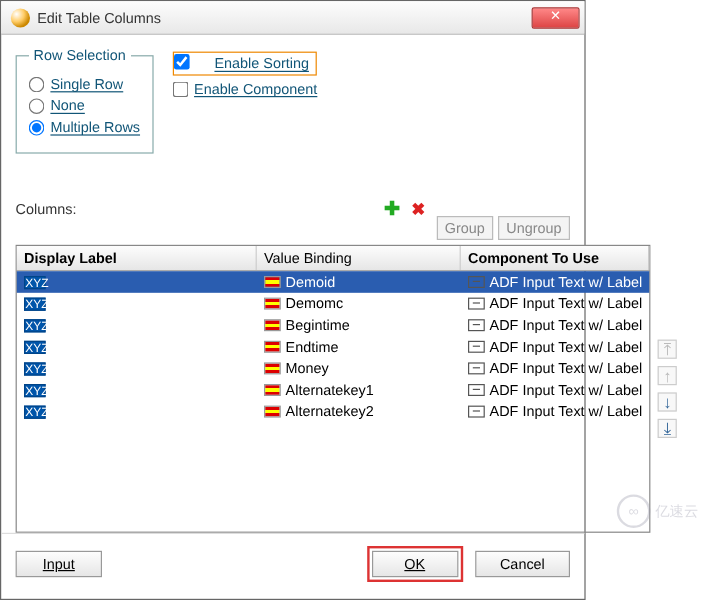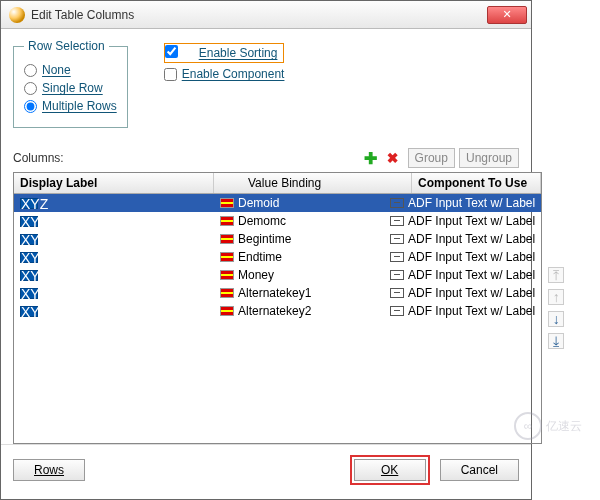--- a/index.html
+++ b/index.html
@@ -1,46 +1,46 @@
 <!DOCTYPE html>
 <html><head>
 <meta charset="utf-8">
 <style>
 * { box-sizing: border-box; margin: 0; padding: 0; font-family: "Segoe UI", Tahoma, sans-serif; font-size: 12px; }
 body { background: #fff; width: 600px; height: 500px; overflow: hidden; }
-.window { width: 532px; height: 500px; border: 1px solid #666; display: flex; flex-direction: column; }
+.window { width: 488px; height: 500px; border: 1px solid #666; display: flex; flex-direction: column; }
 .titlebar { height: 28px; background: linear-gradient(#fdfdfd,#e8e8e8); display: flex; align-items: center; padding: 0 4px 0 8px; border-bottom: 1px solid #bbb; }
 .titlebar .appicon { width:16px; height:16px; background: radial-gradient(circle at 30% 30%, #fff, #ffcc66 40%, #cc8800 70%); border-radius:50%; margin-right:6px; }
 .titlebar .title { flex:1; color:#333; }
 .titlebar .closebtn { width:40px; height:18px; border:1px solid #a33; background: linear-gradient(#f88,#d44); color:#fff; text-align:center; line-height:14px; border-radius:2px; font-size:11px; }
 .content { flex:1; padding:10px 12px 0 12px; display:flex; flex-direction:column; }
-.toprow { display:flex; gap:36px; margin-bottom:8px; }
+.toprow { display:flex; gap:16px; margin-bottom:8px; }
 .fieldset { border:1px solid #8aa; padding:6px 10px 10px 10px; }
 .fieldset legend { color:#157; padding:0 4px; }
 .radio, .check { display:block; margin:4px 0; color:#157; position:relative; padding-left:18px; }
 .radio input, .check input { position:absolute; left:0; top:1px; }
 .radio label, .check label { text-decoration: underline; text-decoration-color:#157; text-underline-offset:2px; }
 .check.orange { border:1px solid #e80; padding:2px 4px 2px 34px; }
 .colsection { flex:1; display:flex; flex-direction:column; border-top:8px solid transparent; }
 .colsbar { display:flex; align-items:center; padding:4px 0; }
 .colsbar .lbl { flex:1; color:#333; }
 .iconbtn { width:18px; height:18px; margin:0 2px; display:inline-flex; align-items:center; justify-content:center; border:1px solid transparent; }
 .plus { color:#2a2; font-weight:bold; font-size:16px; }
 .xred { color:#d22; font-weight:bold; font-size:14px; }
-.grpbtn { border:1px solid #bbb; background:#f4f4f4; color:#888; padding:2px 6px; margin-left:4px; }
+.grpbtn { border:1px solid #bbb; background:#f4f4f4; color:#888; padding:2px 6px; margin-left:4px;margin-top:32px; }
 .tablewrap { display:flex; gap:6px; flex:1; }
 .table { flex:1; border:1px solid #888; }
 .thead { display:flex; background:linear-gradient(#fdfdfd,#e6e6e6); border-bottom:1px solid #aaa; }
 .th { padding:3px 6px; border-right:1px solid #ccc; }
-.th1 { width:200px;font-weight:bold; } .th2 { width:170px;margin-left:28px; } .th3 { flex:1;font-weight:bold; }
+.th1 { width:200px;font-weight:bold; } .th2 { width:170px; } .th3 { flex:1;font-weight:bold; }
 .tbody .tr { display:flex; align-items:center; height:18px; }
 .tbody .tr .td { padding:1px 6px; display:flex; align-items:center; gap:4px; overflow:hidden; white-space:nowrap; }
 .td1{width:200px;} .td2{width:170px;} .td3{flex:1;text-align:center;}
 .tr.sel { background:#2a5db0; color:#fff; }
-.badge { display:inline-block; width:18px; height:11px; background:#05a; color:#fff; font-size:14px; line-height:11px; text-align:center; border:1px solid #048; }
+.badge { display:inline-block; width:18px; height:11px; background:#05a; color:#fff; font-size:10px; line-height:11px; text-align:center; border:1px solid #048; }
 .flagbox { width:14px; height:10px; border:1px solid #999; background:linear-gradient(to bottom,#d00 0 33%,#ff0 33% 66%,#d00 66%); }
 .compicon { width:14px; height:10px; border:1px solid #555; position:relative; }
 .compicon::before { content:""; position:absolute; left:3px; right:3px; top:3px; border-top:1px solid #555; }
 .sidearrows { width:20px; display:flex; flex-direction:column; align-items:center; justify-content:center; gap:6px; }
 .arrow { width:16px; height:16px; display:flex; align-items:center; justify-content:center; color:#369; font-size:14px; border:1px solid #ccc; background:#f8f8f8; }
 .arrow.dis { color:#bbb; }
 .buttons { display:flex; padding:10px 12px 14px 12px; gap:10px; align-items:center; border-top:1px solid #ddd; }
 .buttons .spacer { flex:1; }
 .btn { border:1px solid #999; background:linear-gradient(#fdfdfd,#e6e6e6); padding:3px 20px; min-width:72px; text-align:center; }
 .btn .ul { text-decoration:underline; }
@@ -56,24 +56,24 @@
     <span class="appicon"></span>
     <span class="title">Edit Table Columns</span>
     <span class="closebtn">✕</span>
   </div>
 
   <div class="content">
     <div class="toprow">
       <fieldset class="fieldset">
         <legend>Row Selection</legend>
         <span class="radio">
+          <input type="radio" name="rs" style=""><label>Single Row</label>
+        </span>
+        <span class="radio">
           <input type="radio" name="rs" style=""><label>None</label>
-        </span>
-        <span class="radio">
-          <input type="radio" name="rs" style=""><label>Single Row</label>
         </span>
         <span class="radio">
           <input type="radio" name="rs" checked="" style=""><label>Multiple Rows</label>
         </span>
       </fieldset>
       <div>
         <span class="check orange">
           <input type="checkbox" checked="" style=""><label>Enable Sorting</label>
         </span>
         <span class="check">
@@ -206,21 +206,21 @@
           <span class="arrow dis">⤒</span>
           <span class="arrow dis">↑</span>
           <span class="arrow">↓</span>
           <span class="arrow">⤓</span>
         </div>
       </div>
     </div>
   </div>
 
   <div class="buttons">
-    <button class="btn"><span class="ul">Rows</span></button>
+    <button class="btn"><span class="ul">Input</span></button>
     <span class="spacer"></span>
     <span class="okwrap">
       <button class="btn"><span class="ul">OK</span></button>
     </span>
     <button class="btn">Cancel</button>
   </div>
 </div>
 
 <div class="watermark">
   <span class="circ">∞</span>

